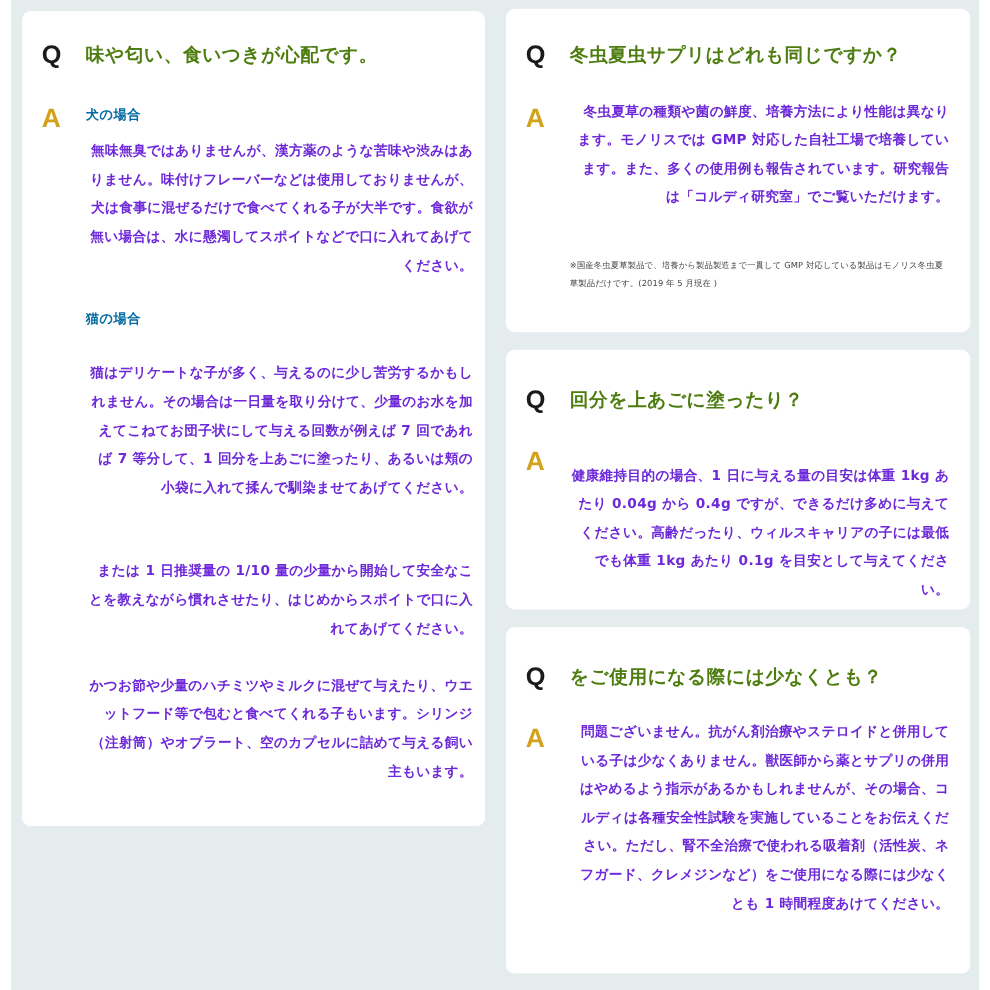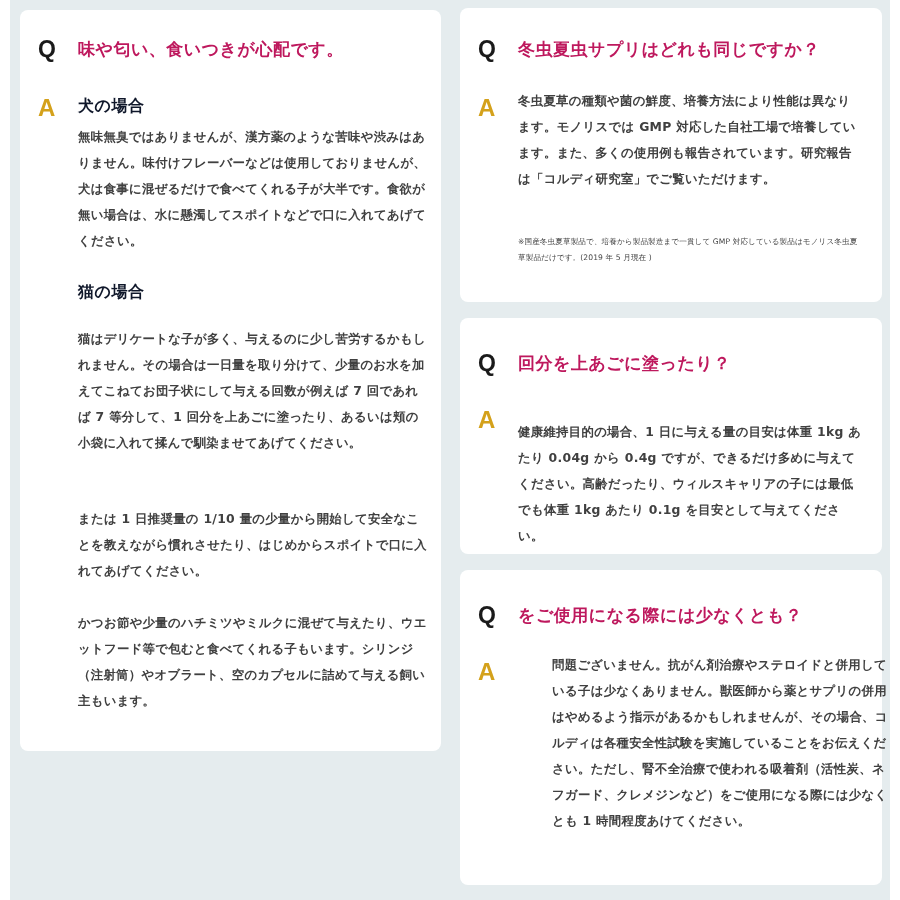--- a/index.html
+++ b/index.html
@@ -15,31 +15,31 @@
     .card.left { left: 20px; top: 10px; width: 421px; height: 741px; }
     .card.r1 { left: 460px; top: 8px; width: 422px; height: 294px; }
     .card.r2 { left: 460px; top: 318px; width: 422px; height: 236px; }
     .card.r3 { left: 460px; top: 570px; width: 422px; height: 315px; }
 
     .q-row { position: absolute; display: flex; align-items: center; }
     .q-mark {
       font-family: "Liberation Sans", sans-serif; font-weight: 700;
       font-size: 23px; color: #1a1a1a; width: 40px;
     }
-    .q-text { font-size: 17px; font-weight: 700; color: #be185d; letter-spacing: 0.5px; }
+    .q-text { font-size: 17px; font-weight: 700; color: #4d7c0f; letter-spacing: 0.5px; }
     .a-mark {
       position: absolute; font-family: "Liberation Sans", sans-serif; font-weight: 700;
       font-size: 24px; color: #d4a11b;
     }
     .a-heading {
-      position: absolute; font-size: 16px; font-weight: 700; color: #0f172a; letter-spacing: 0.5px;
+      position: absolute; font-size: 12px; font-weight: 700; color: #0369a1; letter-spacing: 0.5px;
     }
     .body-text {
-      position: absolute; font-size: 12.4px; line-height: 26px; color: #404040;
-      font-weight: 600; width: 345px; letter-spacing: 0.3px;
+      position: absolute; font-size: 12.4px; line-height: 26px; color: #6d28d9;
+      font-weight: 600; width: 345px; letter-spacing: 0.3px; text-align: right;
     }
     .note-text {
       position: absolute; font-size: 7.6px; line-height: 16px; color: #444;
       width: 345px; letter-spacing: 0.1px;
     }
   </style>
 </head>
 <body>
 
 <div class="page-bg"></div>
@@ -77,14 +77,14 @@
   <span class="a-mark" style="left:18px; top:88px;">A</span>
   <p class="body-text" style="left:58px; top:82px;margin-top:19px;">健康維持目的の場合、1 日に与える量の目安は体重 1kg あたり 0.04g から 0.4g ですが、できるだけ多めに与えてください。高齢だったり、ウィルスキャリアの子には最低でも体重 1kg あたり 0.1g を目安として与えてください。</p>
 </div>
 
 <div class="card r3">
   <div class="q-row" style="left:18px; top:32px;">
     <span class="q-mark">Q</span>
     <span class="q-text">をご使用になる際には少なくとも？</span>
   </div>
   <span class="a-mark" style="left:18px; top:88px;">A</span>
-  <p class="body-text" style="left:58px; top:82px;margin-left:34px;">問題ございません。抗がん剤治療やステロイドと併用している子は少なくありません。獣医師から薬とサプリの併用はやめるよう指示があるかもしれませんが、その場合、コルディは各種安全性試験を実施していることをお伝えください。ただし、腎不全治療で使われる吸着剤（活性炭、ネフガード、クレメジンなど）をご使用になる際には少なくとも 1 時間程度あけてください。</p>
+  <p class="body-text" style="left:58px; top:82px;">問題ございません。抗がん剤治療やステロイドと併用している子は少なくありません。獣医師から薬とサプリの併用はやめるよう指示があるかもしれませんが、その場合、コルディは各種安全性試験を実施していることをお伝えください。ただし、腎不全治療で使われる吸着剤（活性炭、ネフガード、クレメジンなど）をご使用になる際には少なくとも 1 時間程度あけてください。</p>
 </div>
 
 </body></html>

